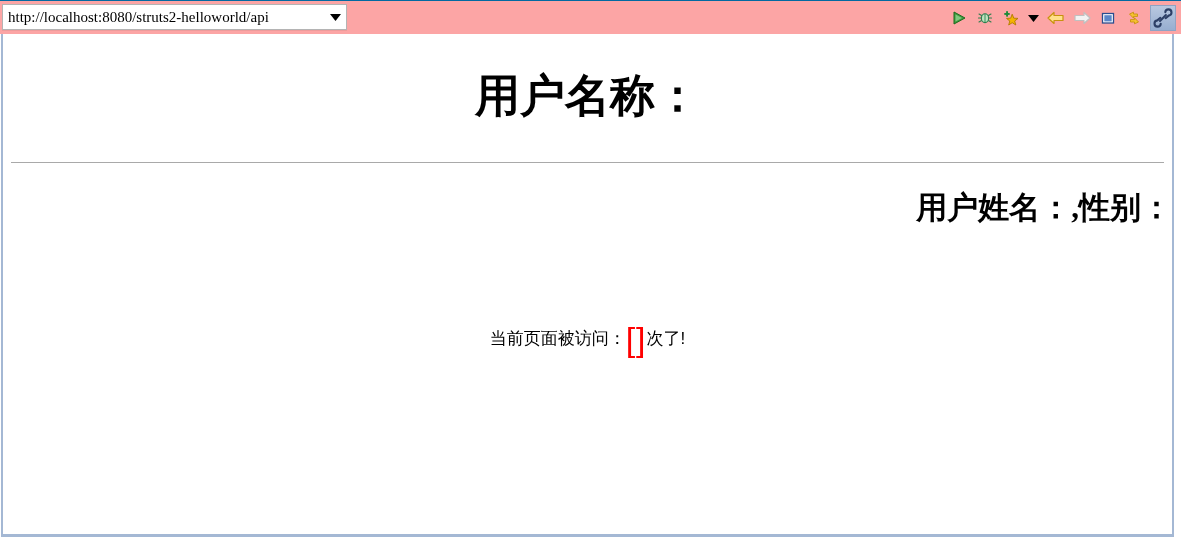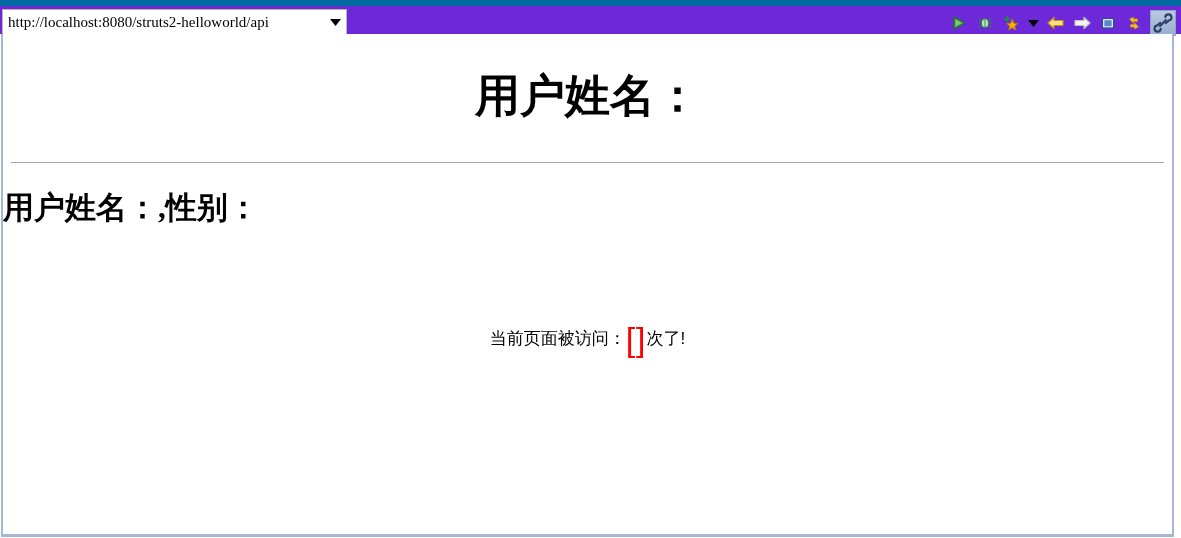--- a/index.html
+++ b/index.html
@@ -14,22 +14,22 @@
     overflow: hidden;
   }
 
   
   .browser-toolbar {
     position: absolute;
     left: 0;
     top: 0;
     width: 1181px;
     height: 34px;
-    background: #6d28d9;
-    border-top: 6px solid #0369a1;
+    background: #fca5a5;
+    border-top: 1px solid #0369a1;
     box-sizing: border-box;
     display: flex;
     align-items: center;
   }
 
   .url-combo {
     position: absolute;
     left: 2px;
     top: 3px;
     width: 345px;
@@ -124,21 +124,21 @@
     top: 128px;
     height: 0;
     border: 0;
     border-top: 1px solid #a9a9a9;
     margin: 0;
   }
 
   .sub-title {
     margin: 0;
     padding: 0;
-    text-align: left;
+    text-align: right;
     font-family: "Liberation Serif", serif;
     font-weight: bold;
     font-size: 31px;
     line-height: 1;
     color: #000000;
     position: absolute;
     left: 0;
     right: 0;
     top: 158px;
   }
@@ -255,21 +255,21 @@
           <line x1="7.0" y1="12.9" x2="12.9" y2="7.0"></line>
         </g>
       </svg>
     </div>
 
   </div>
 </div>
 
 <div class="page-frame">
 
-  <h1 class="page-title">用户姓名：</h1>
+  <h1 class="page-title">用户名称：</h1>
 
   <hr class="divider">
 
   <h2 class="sub-title">用户姓名：,性别：</h2>
 
   <p class="visit-line"><span>当前页面被访问：</span><span class="visit-count">[]</span><span>次了!</span></p>
 
 </div>
 
 </body></html>

